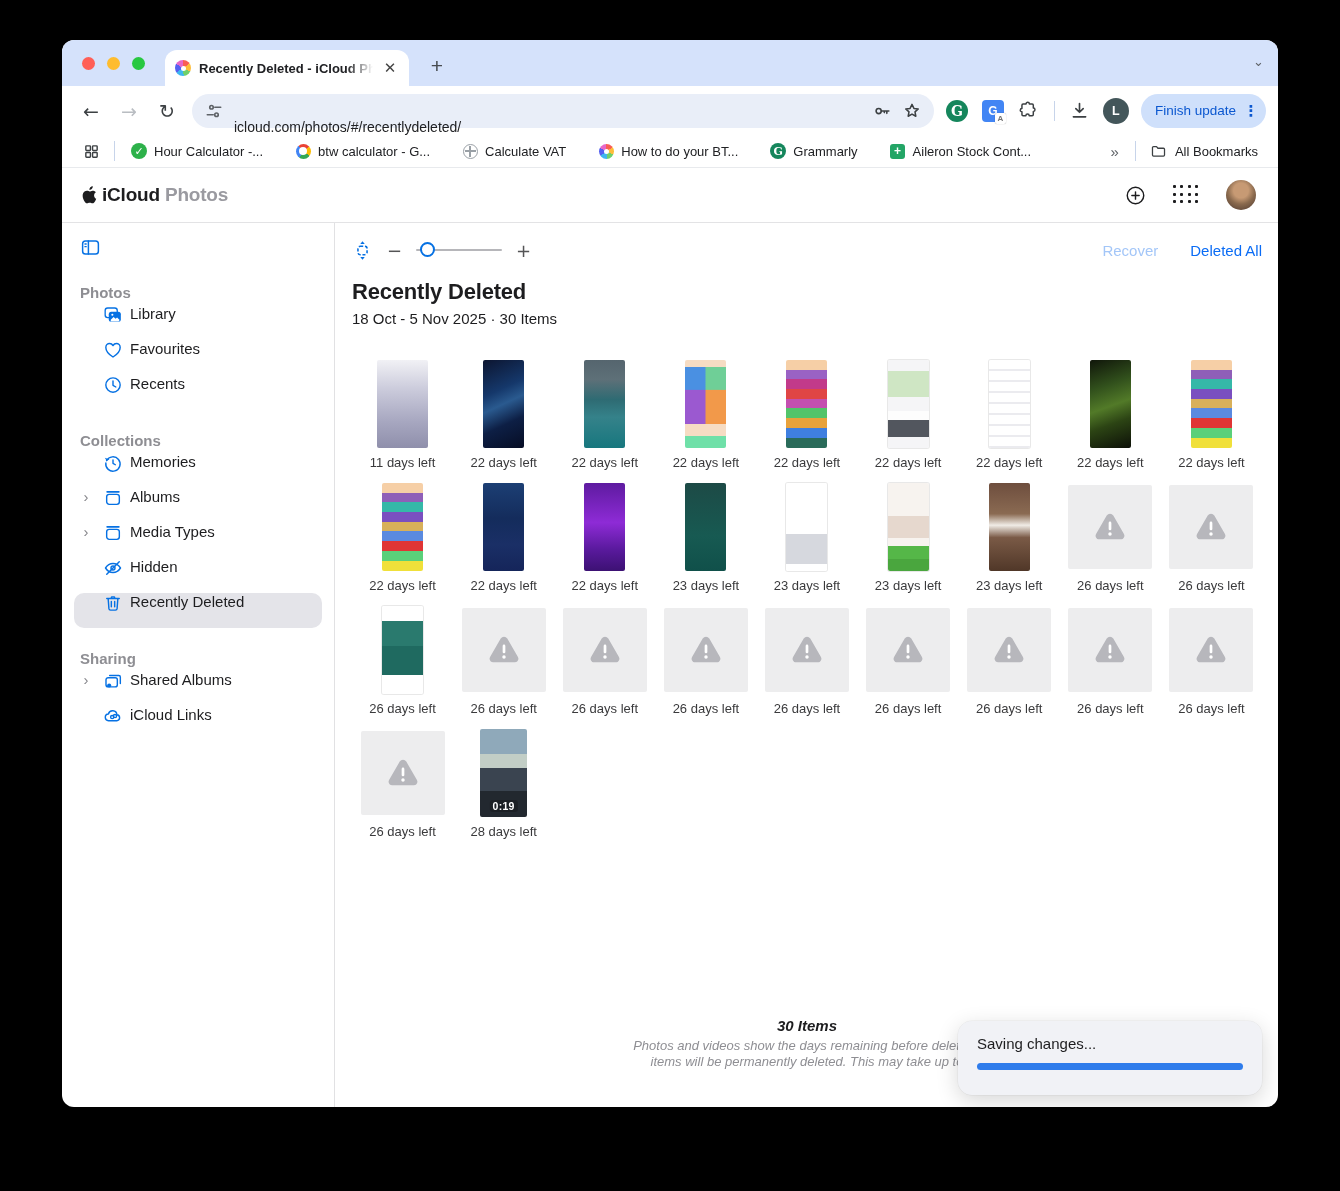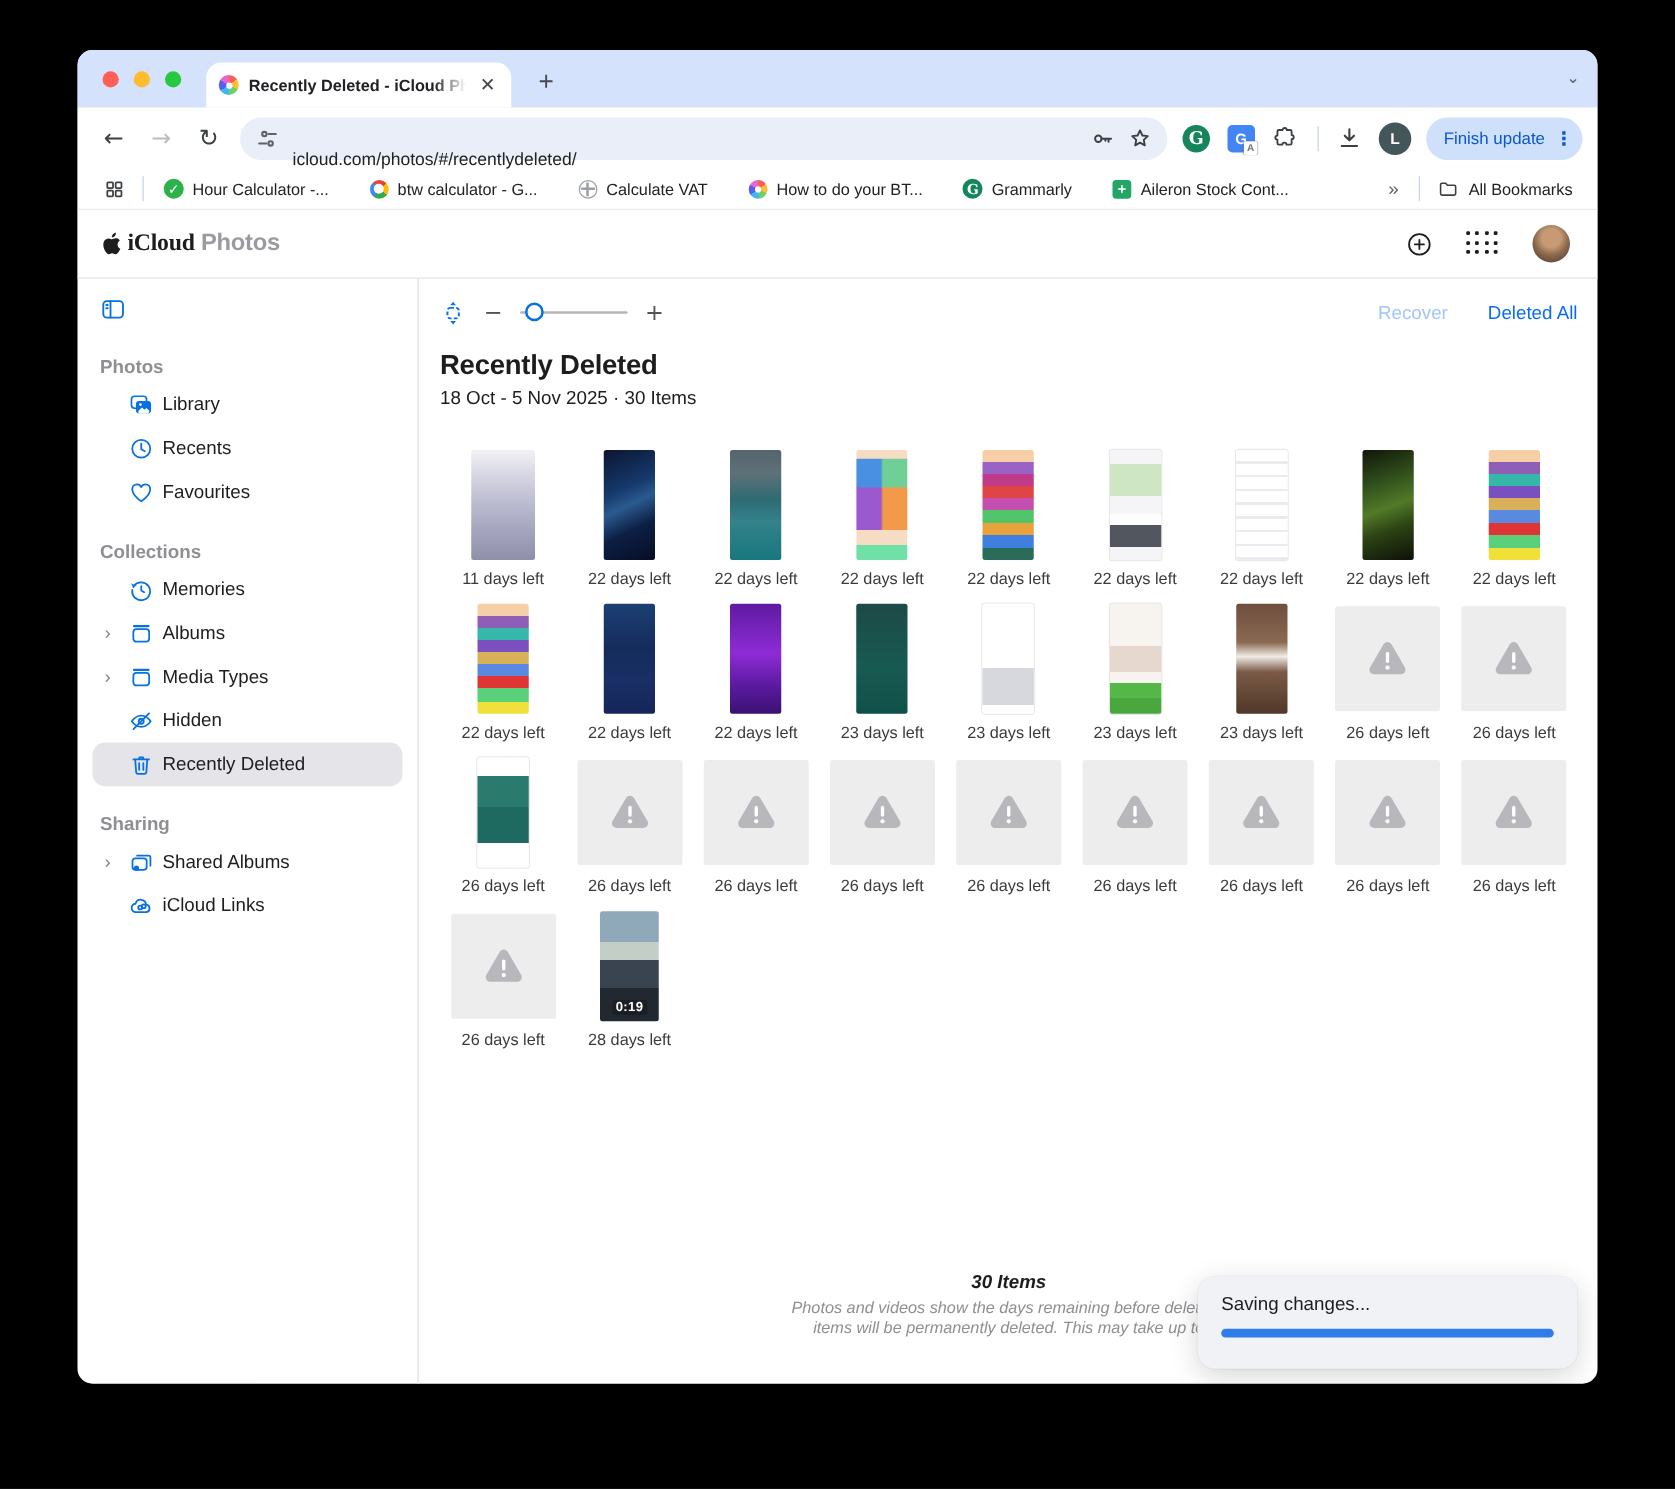--- a/index.html
+++ b/index.html
@@ -68,34 +68,34 @@
   .ic-gram { width:16px; height:16px; border-radius:50%; background:#15865c; color:#fff; font-size:11px; font-weight:bold;
     display:flex; align-items:center; justify-content:center; font-family:"DejaVu Serif",serif; }
   .ic-sheets { width:15px; height:15px; border-radius:3px; background:#23a566; color:#fff; font-size:12px; font-weight:bold;
     display:flex; align-items:center; justify-content:center; }
   .bm-more { font-size:15px; color:#5f6368; padding:0 10px; letter-spacing:-2px;}
   .allbm { display:flex; align-items:center; gap:8px; font-size:13px; color:#202124; margin-left:6px; padding-right:6px;}
 
   
   .appheader { height:55px; border-bottom:1px solid #e3e3e5; display:flex; align-items:center; padding:0 22px 0 18px; background:#fff; }
   .brand { display:flex; align-items:center; gap:5px; font-size:19px; }
-  .brand .b1 { font-weight:bold; color:#1d1d1f; letter-spacing:-0.2px;font-family:Liberation Serif, serif;}
+  .brand .b1 { font-weight:bold; color:#1d1d1f; letter-spacing:-0.2px;}
   .brand .b2 { font-weight:bold; color:#9a9aa0; letter-spacing:-0.2px;}
   .appheader-right { margin-left:auto; display:flex; align-items:center; gap:26px; }
   .dots-grid { display:grid; grid-template-columns:repeat(4,5px); grid-auto-rows:5px; gap:2.5px; }
   .dots-grid i { width:3.4px; height:3.4px; background:#1d1d1f; border-radius:1px; }
   .avatar-photo { width:30px; height:30px; border-radius:50%;
     background:radial-gradient(circle at 50% 35%, #c79a74 0 30%, #8a6a4e 55%, #6e5340 75%, #58432f); }
 
   
   .bodyrow { display:flex; height:930px; }
   .sidebar { width:273px; border-right:1px solid #e1e1e3; padding:14px 12px 0 12px; flex:none; }
   .side-toggle { margin-left:6px; }
   .sec-title { font-size:15px; font-weight:bold; color:#8e8e93; margin:22px 0 4px 6px; }
-  .side-item { display:flex; align-items:center; height:35px; border-radius:10px; position:relative; }
+  .side-item { display:flex; align-items:flex-start; height:35px; border-radius:10px; position:relative; }
   .side-item.sel { background:#e4e4e9; }
   .side-chev { width:24px; text-align:center; color:#86868b; font-size:15px; }
   .side-ic { width:30px; display:flex; align-items:center; justify-content:center; }
   .side-lbl { font-size:15px; color:#1d1d1f; margin-left:2px; }
 
   .main { flex:1; padding:12px 16px 0 17px; position:relative; }
   .controls { display:flex; align-items:center; height:30px; }
   .zoomwrap { display:flex; align-items:center; gap:14px; }
   .zminus,.zplus { color:#545456; font-size:18px; font-family:"DejaVu Sans",sans-serif;}
   .ztrack { width:86px; height:2px; background:#b6b6ba; border-radius:1px; position:relative; }
@@ -337,34 +337,34 @@
                 <path d="M9.3 17.6l3.4-3.3 2.4 2.3 1.8-1.7 2.8 2.7v.4a1.8 1.8 0 0 1-1.8 1.8h-8.6z" fill="#fff"></path>
                 <circle cx="11.2" cy="11.6" r="1.25" fill="#fff"></circle>
               </svg>
             </span>
             <span class="side-lbl">Library</span>
           </div>
           <div class="side-item">
             <span class="side-chev"></span>
             <span class="side-ic">
               <svg width="20" height="20" viewBox="0 0 24 24" fill="none" stroke="#0671e3" stroke-width="1.7" stroke-linecap="round" stroke-linejoin="round">
+                <path d="M12 20.4S3.4 14.9 3.4 8.9C3.4 6.1 5.5 4.2 7.9 4.2c1.8 0 3.3 1 4.1 2.5.8-1.5 2.3-2.5 4.1-2.5 2.4 0 4.5 1.9 4.5 4.7 0 6-8.6 11.5-8.6 11.5z"></path>
+              </svg>
+            </span>
+            <span class="side-lbl">Favourites</span>
+          </div>
+          <div class="side-item">
+            <span class="side-chev"></span>
+            <span class="side-ic">
+              <svg width="20" height="20" viewBox="0 0 24 24" fill="none" stroke="#0671e3" stroke-width="1.7" stroke-linecap="round" stroke-linejoin="round">
                 <circle cx="12" cy="12" r="8.6"></circle>
                 <path d="M12 7v5.4l3.4 2"></path>
               </svg>
             </span>
             <span class="side-lbl">Recents</span>
-          </div>
-          <div class="side-item">
-            <span class="side-chev"></span>
-            <span class="side-ic">
-              <svg width="20" height="20" viewBox="0 0 24 24" fill="none" stroke="#0671e3" stroke-width="1.7" stroke-linecap="round" stroke-linejoin="round">
-                <path d="M12 20.4S3.4 14.9 3.4 8.9C3.4 6.1 5.5 4.2 7.9 4.2c1.8 0 3.3 1 4.1 2.5.8-1.5 2.3-2.5 4.1-2.5 2.4 0 4.5 1.9 4.5 4.7 0 6-8.6 11.5-8.6 11.5z"></path>
-              </svg>
-            </span>
-            <span class="side-lbl">Favourites</span>
           </div>
           <div class="sec-title">Collections</div>
           <div class="side-item">
             <span class="side-chev"></span>
             <span class="side-ic">
               <svg width="20" height="20" viewBox="0 0 24 24" fill="none" stroke="#0671e3" stroke-width="1.7" stroke-linecap="round" stroke-linejoin="round">
                 <path d="M4.3 9.2A8.6 8.6 0 1 1 3.4 12"></path>
                 <path d="M2.2 5.8l2.1 3.4 3.6-1.5" fill="#0671e3" stroke="none"></path>
                 <path d="M12 8.2v4.2l2.8 1.7"></path>
               </svg>

